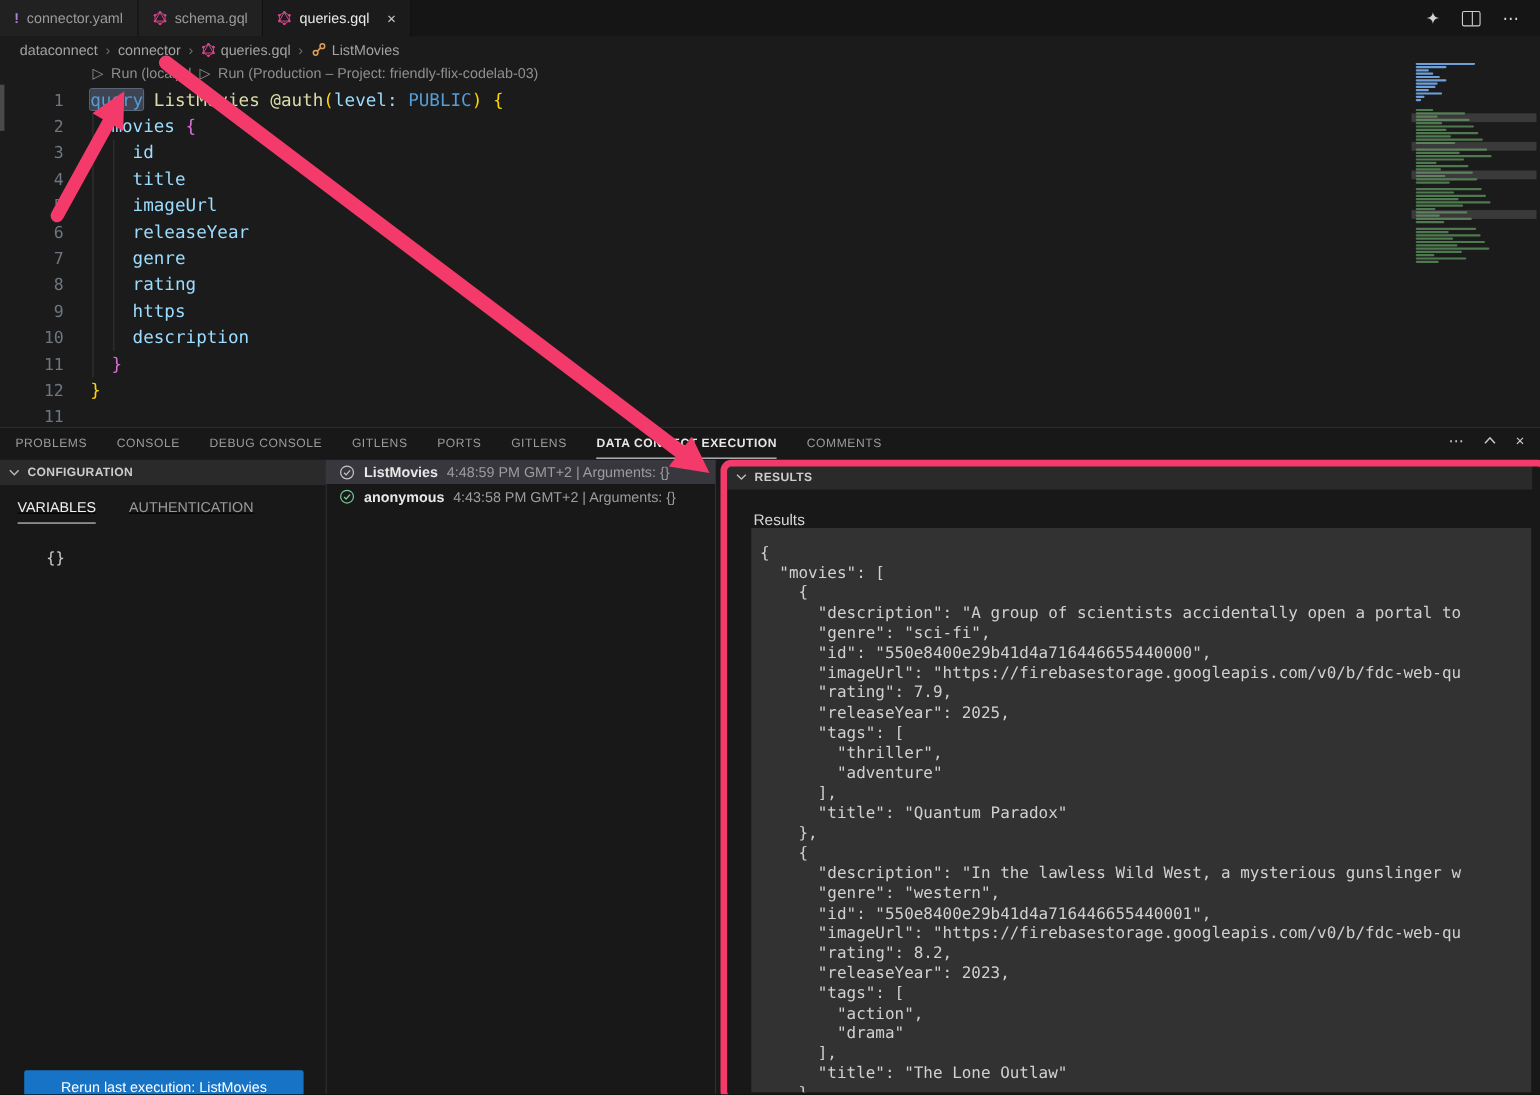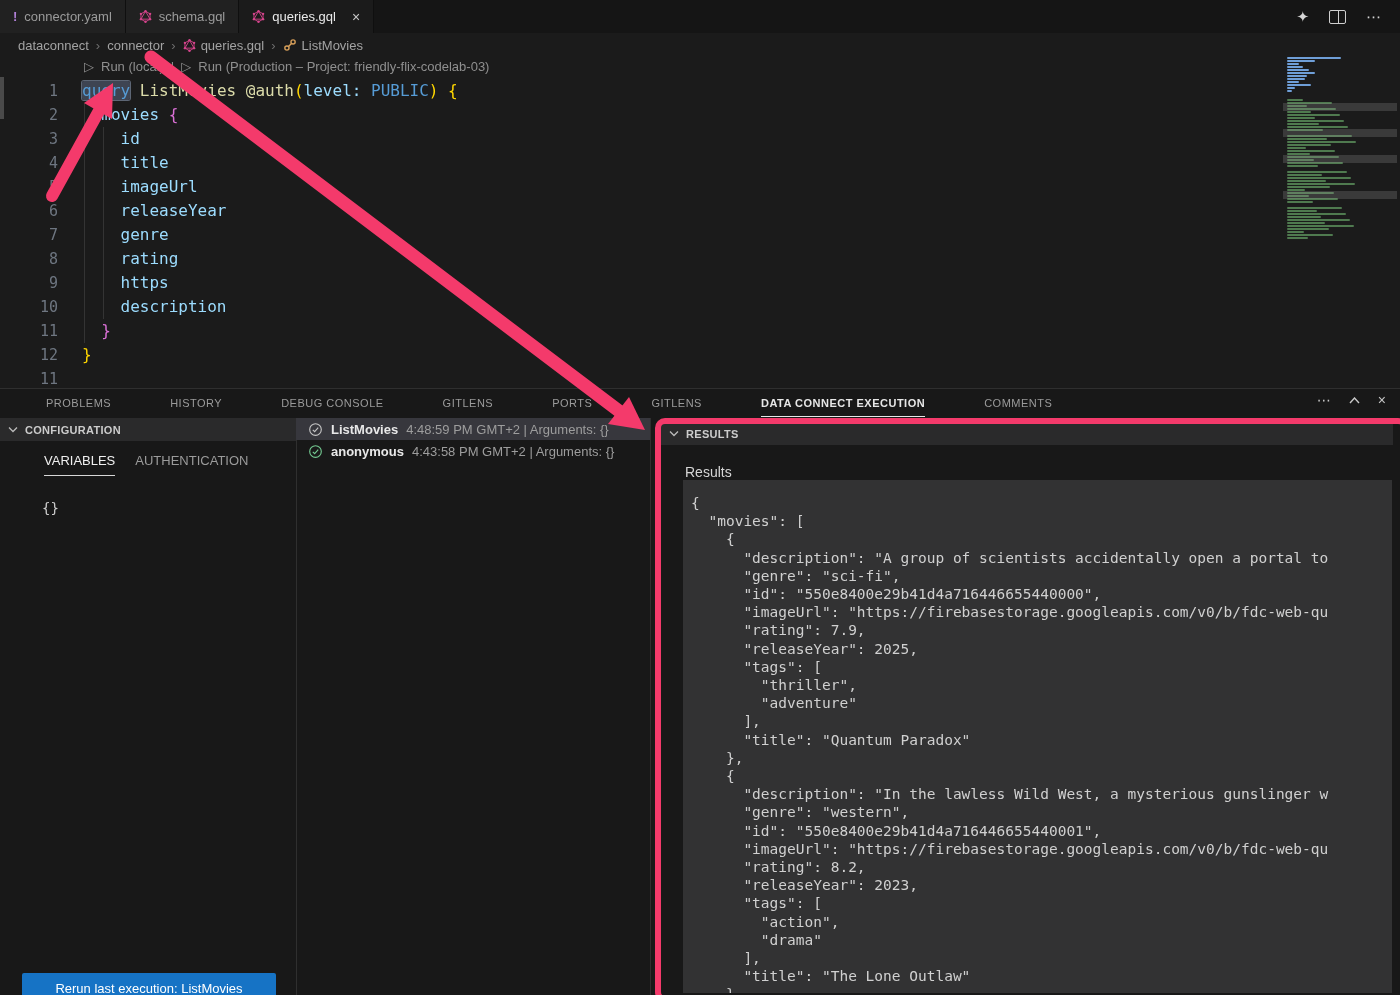--- a/index.html
+++ b/index.html
@@ -45,30 +45,30 @@
 
   
   .minimap{position:absolute;top:0;right:3px;width:114px;height:186px;overflow:hidden;}
   .mm-line{height:2px;margin-bottom:1px;border-radius:1px;}
   .mm-band{position:absolute;left:0;right:0;height:8px;background:rgba(140,140,140,.28);}
 
   
   .panel{position:absolute;top:388px;left:0;right:0;bottom:0;background:#181818;border-top:1px solid #2f2f2f;}
   .panel-tabs{height:28px;display:flex;align-items:stretch;padding-left:14px;gap:27px;}
   .panel-tab{font-size:11px;letter-spacing:.5px;color:#9b9b9b;cursor:pointer;display:flex;align-items:center;
-             border-bottom:1px solid transparent;white-space:nowrap;margin-left:32px;}
+             border-bottom:1px solid transparent;white-space:nowrap;}
   .panel-tab.active{color:#e7e7e7;border-bottom-color:#e7e7e7;font-weight:bold;}
   .panel-actions{position:absolute;top:3px;right:14px;display:flex;gap:18px;color:#c8c8c8;font-size:14px;align-items:center;}
   .panel-actions span,.panel-actions svg{cursor:pointer;}
   .panel-body{position:absolute;top:29px;left:0;right:0;bottom:0;}
   .section-header{height:23px;background:#2a2a2b;display:flex;align-items:center;gap:7px;
                   padding-left:8px;font-size:11px;font-weight:bold;letter-spacing:.3px;color:#cccccc;cursor:pointer;}
 
   .col-config{position:absolute;left:0;top:0;width:296px;bottom:0;border-right:1px solid #2f2f2f;}
-  .config-tabs{display:flex;gap:20px;padding-left:44px;margin-top:12px;font-size:13px;}
+  .config-tabs{display:flex;gap:30px;padding-left:16px;margin-top:12px;font-size:13px;text-decoration:underline;}
   .config-tab{color:#9b9b9b;padding-bottom:7px;cursor:pointer;}
   .config-tab.active{color:#f0f0f0;border-bottom:1px solid #d7d7d7;}
   .config-value{margin-top:24px;padding-left:42px;font-family:"DejaVu Sans Mono",monospace;font-size:14px;color:#cccccc;}
 
   .col-history{position:absolute;left:296px;top:0;width:354px;bottom:0;border-right:1px solid #2f2f2f;}
   .h-row{height:22px;display:flex;align-items:center;gap:8px;padding-left:12px;font-size:13px;color:#9d9d9d;cursor:pointer;white-space:nowrap;}
   .h-row.selected{background:#37373d;}
   .h-row .name{color:#e8e8e8;font-weight:bold;}
 
   .col-results{position:absolute;left:650px;top:0;right:0;bottom:0;}
@@ -331,21 +331,21 @@
         <div class="mm-band" style="top: 46px;"></div>
         <div class="mm-band" style="top: 72px;"></div>
         <div class="mm-band" style="top: 98px;"></div>
         <div class="mm-band" style="top: 134px;"></div>
       </div>
   </div>
 
   <div class="panel">
     <div class="panel-tabs" id="panel-tabs">
         <div class="panel-tab">PROBLEMS</div>
-        <div class="panel-tab">HISTORY</div>
+        <div class="panel-tab">CONSOLE</div>
         <div class="panel-tab">DEBUG CONSOLE</div>
         <div class="panel-tab">GITLENS</div>
         <div class="panel-tab">PORTS</div>
         <div class="panel-tab">GITLENS</div>
         <div class="panel-tab active">DATA CONNECT EXECUTION</div>
         <div class="panel-tab">COMMENTS</div>
       </div>
     <div class="panel-actions">
       <span>⋯</span>
       <svg width="11" height="7" viewBox="0 0 11 7">

